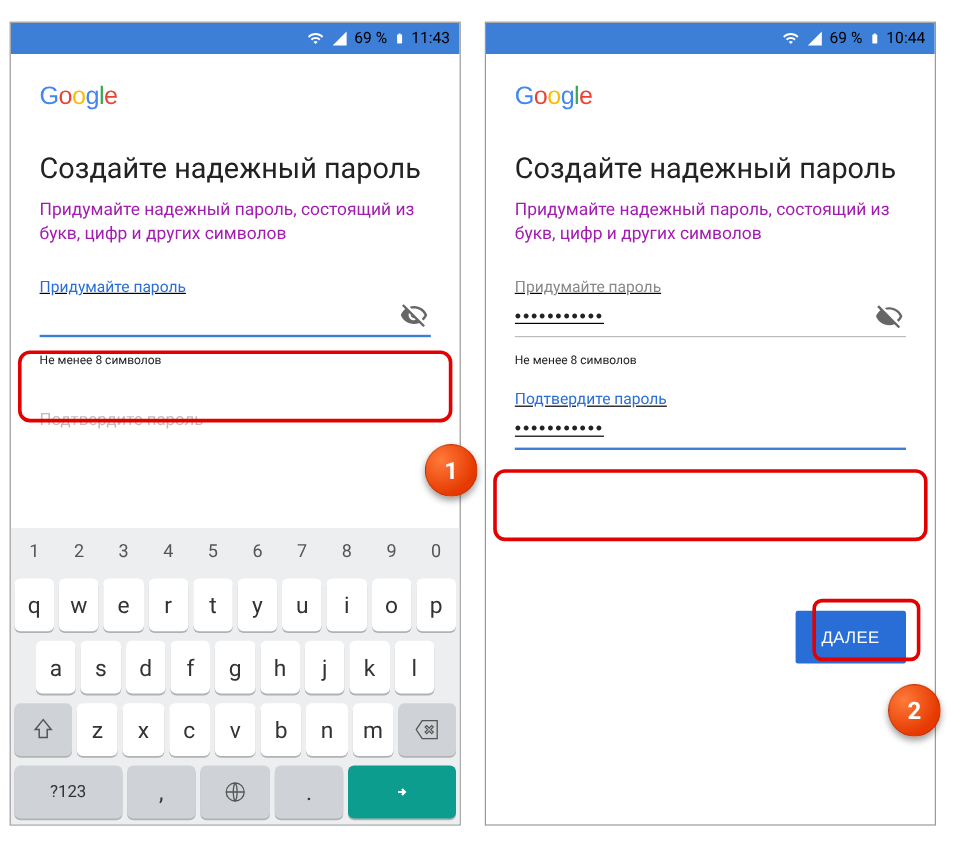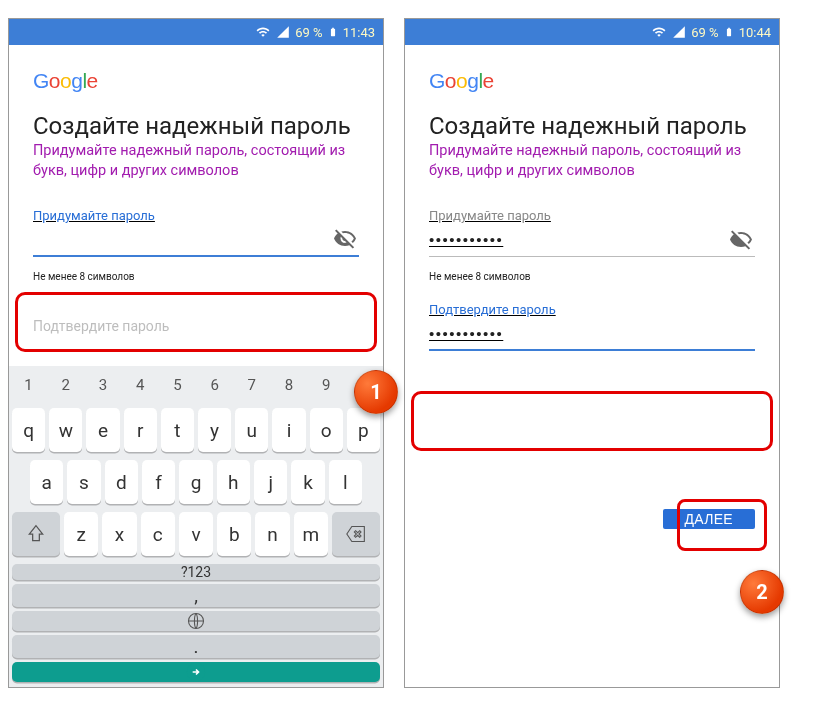--- a/index.html
+++ b/index.html
@@ -14,47 +14,48 @@
       width: 376px;
       height: 670px;
       border: 1px solid #999;
       background: #fff;
       position: relative;
       overflow: hidden;
     }
     .status-bar {
       height: 26px;
       background: #3d7ed6;
-      color: #fef9c3;
+      color: #000000;
       display: flex;
       justify-content: flex-end;
       align-items: center;
       padding: 0 8px;
       font-size: 13px;
       gap: 5px;
     }
     .status-bar svg { fill: #fff; }
     .content {
       padding: 24px 24px 0 24px;
     }
     .google-logo {
       font-weight: 500;
       font-size: 21px;
-      margin-bottom: 18px;
+      margin-bottom: 32px;
       font-family: Arial, sans-serif;
       letter-spacing: -0.5px;
     }
     .g-b { color: #4285F4; }
     .g-r { color: #EA4335; }
     .g-y { color: #FBBC05; }
     .g-g { color: #34A853; }
     .title {
       font-size: 24px;
       color: #222;
       font-weight: 400;
+      margin-bottom: 10px;
       line-height: 1.25;
     }
     .subtitle {
       font-size: 14.5px;
       color: #a21caf;
       line-height: 1.35;
     }
     .field-block {
       margin-top: 28px;
       position: relative;
@@ -126,21 +127,21 @@
       right: 0;
       background: #eceef0;
       padding: 4px 3px 5px 3px;
     }
     .kb-row {
       display: flex;
       justify-content: center;
       gap: 4px;
       margin-bottom: 8px;
     }
-    .kb-row:last-child { margin-bottom: 0; flex-direction: column; }
+    .kb-row:last-child { margin-bottom: 0; }
     .key {
       background: #fff;
       border-radius: 5px;
       box-shadow: 0 1.5px 0 rgba(0,0,0,0.25);
       height: 44px;
       display: flex;
       align-items: center;
       justify-content: center;
       font-size: 19px;
       color: #333;
@@ -152,21 +153,21 @@
     .key.space { flex: 3.5; background: #dfe2e5; font-size: 11px; color: #888;}
     .key.enter { background: #0d9d8f; color: #fff; flex: 1.4;}
     .key.enter svg { fill: #fff; }
     .key svg { width: 20px; height: 20px; fill: #555;}
     .next-btn {
       position: absolute;
       right: 24px;
       background: #286ed6;
       color: #fff;
       border: none;
-      padding: 2px 22px;
+      padding: 14px 22px;
       font-size: 14px;
       font-weight: 500;
       border-radius: 2px;
       letter-spacing: 0.3px;
     }
     .partial-label {
       font-size: 14px;
       color: #888;
       margin-top: 36px;
     }

